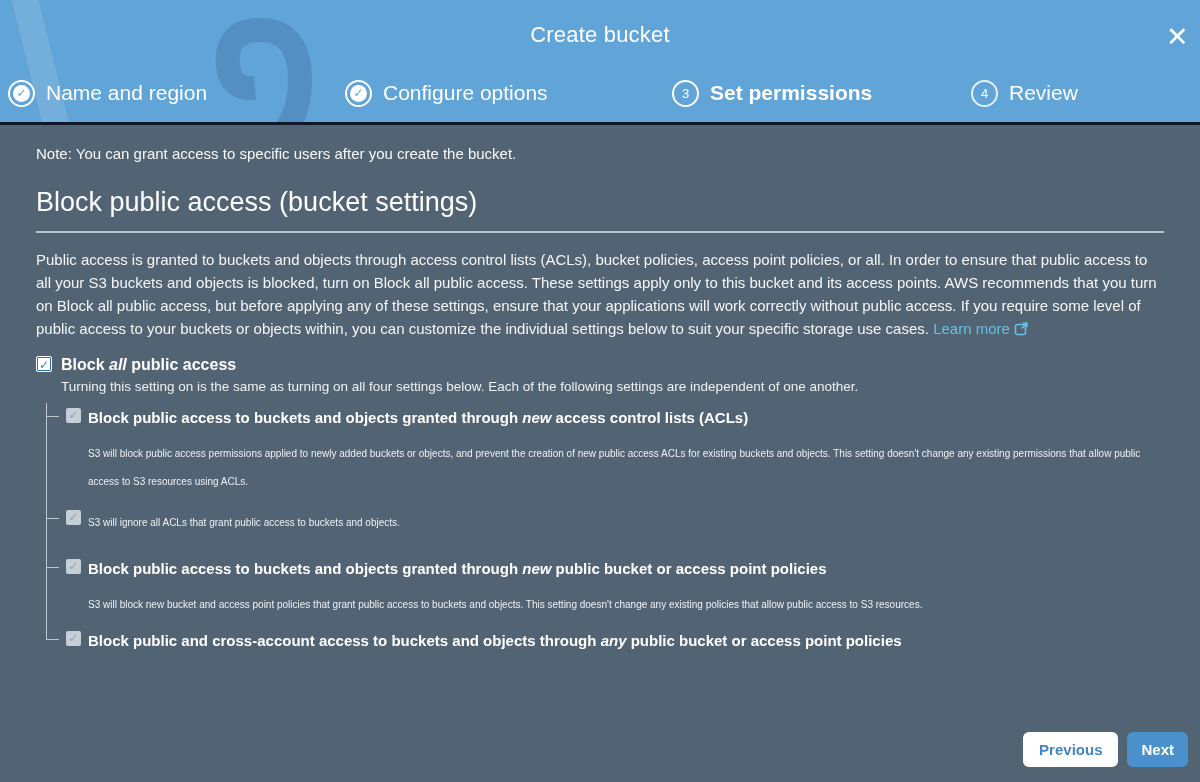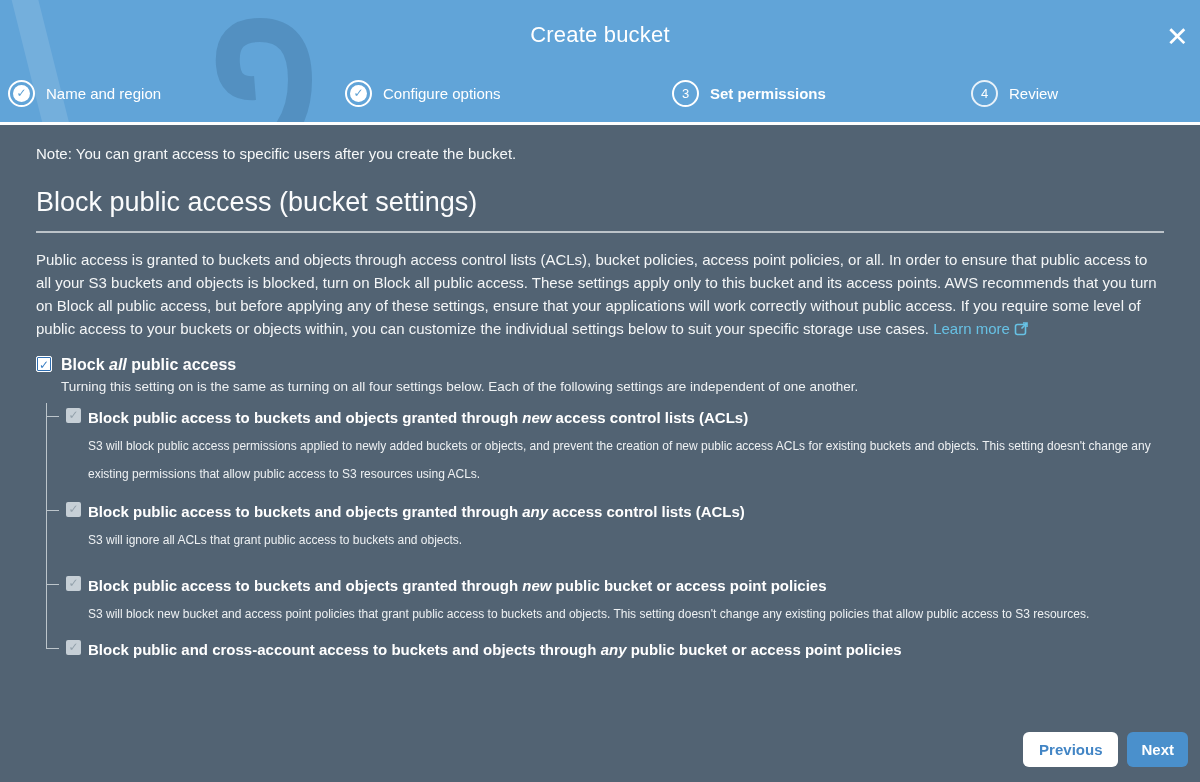--- a/index.html
+++ b/index.html
@@ -8,36 +8,36 @@
     font-family:"Liberation Sans","DejaVu Sans",sans-serif;
     background:#526373;
     position:relative;
     color:#f4f6f7;
   }
   .modal { position:absolute; inset:0; display:flex; flex-direction:column; }
 
   
   .header {
     position:relative; height:125px; background:#61a4d8; flex:0 0 auto;
-    border-bottom:3px solid #ffffff; overflow:hidden;
+    border-bottom:3px solid #0f172a; overflow:hidden;
   }
   .watermark { position:absolute; left:-30px; top:-40px; pointer-events:none; }
   .modal-title {
     position:absolute; top:22px; left:0; right:0; text-align:center;
     font-size:22px; font-weight:400; color:#ffffff; letter-spacing:.2px;
   }
   .close-btn {
     position:absolute; top:20px; right:-6px; width:40px; height:34px;
     color:#ffffff; font-size:27px; font-weight:300; line-height:32px; text-align:left;
     cursor:pointer; background:none; border:none;
   }
   .steps { position:absolute; left:0; right:0; top:74px; height:44px; }
   .step { position:absolute; display:flex; align-items:center; gap:11px; height:30px; top:4px; }
   .step-1 { left:8px; } .step-2 { left:345px; } .step-3 { left:672px; } .step-4 { left:971px; }
-  .step-label { font-size:15px; color:#ffffff; }
+  .step-label { font-size:21px; color:#ffffff; }
   .step.current .step-label { font-weight:700; }
   .ring {
     width:27px; height:27px; border-radius:50%; border:2px solid #ffffff;
     display:flex; align-items:center; justify-content:center; flex:0 0 auto;
   }
   .ring .disc {
     width:17px; height:17px; border-radius:50%; background:#ffffff;
     display:flex; align-items:center; justify-content:center;
     color:#5b9fd2; font-size:12px; font-weight:700; line-height:1;
   }
@@ -68,21 +68,21 @@
   
   .tree { position:relative; margin-left:10px; margin-top:13px; }
   .vline { position:absolute; left:0; top:-4px; bottom:12px; width:1px; background:#c8cfd5; opacity:.9; }
   .tree-item { position:relative; padding-left:42px; }
   .tree-item::before {
     content:""; position:absolute; left:1px; top:9px; width:12px; height:1px;
     background:#c8cfd5; opacity:.9;
   }
   .tree-item .cb { position:absolute; left:20px; top:1px; }
   .sub-title { font-size:15px; font-weight:700; color:#ffffff; line-height:22px; }
-  .sub-desc { font-size:12px; line-height:28px; color:#eef1f3; margin-top:3px; max-width:1090px; }
+  .sub-desc { font-size:10px; line-height:28px; color:#eef1f3; margin-top:11px; max-width:1090px; }
   .ti-1 { margin-bottom:13px; } .ti-2 { margin-bottom:21px; } .ti-3 { margin-bottom:11px; }
 
   
   .footer { position:relative; flex:0 0 80px; }
   .footer-buttons { position:absolute; right:12px; bottom:15px; display:flex; gap:9px; }
   .btn { font-family:inherit; font-size:15px; font-weight:700; border:none; border-radius:6px; cursor:pointer; padding:9px 14px; }
   .btn.secondary { background:#ffffff; color:#4285c5; padding:9px 16px; }
   .btn.primary { background:#4a90cc; color:#ffffff; }
 
   i { font-style:italic; }
@@ -149,21 +149,20 @@
       <div class="vline"></div>
 
       <div class="tree-item ti-1">
         <span class="cb disabled">✓</span>
         <div class="sub-title"><span>Block public access to buckets and objects granted through </span><i>new</i><span> access control lists (ACLs)</span></div>
         <div class="sub-desc">S3 will block public access permissions applied to newly added buckets or objects, and prevent the creation of new public access ACLs for existing buckets and objects. This setting doesn't change any existing permissions that allow public access to S3 resources using ACLs.</div>
       </div>
 
       <div class="tree-item ti-2">
         <span class="cb disabled">✓</span>
-        <div class="sub-title"><span>Block public access to buckets and objects granted through </span><i>any</i><span> access control lists (ACLs)</span></div>
         <div class="sub-desc">S3 will ignore all ACLs that grant public access to buckets and objects.</div>
       </div>
 
       <div class="tree-item ti-3">
         <span class="cb disabled">✓</span>
         <div class="sub-title"><span>Block public access to buckets and objects granted through </span><i>new</i><span> public bucket or access point policies</span></div>
         <div class="sub-desc">S3 will block new bucket and access point policies that grant public access to buckets and objects. This setting doesn't change any existing policies that allow public access to S3 resources.</div>
       </div>
 
       <div class="tree-item ti-4">

